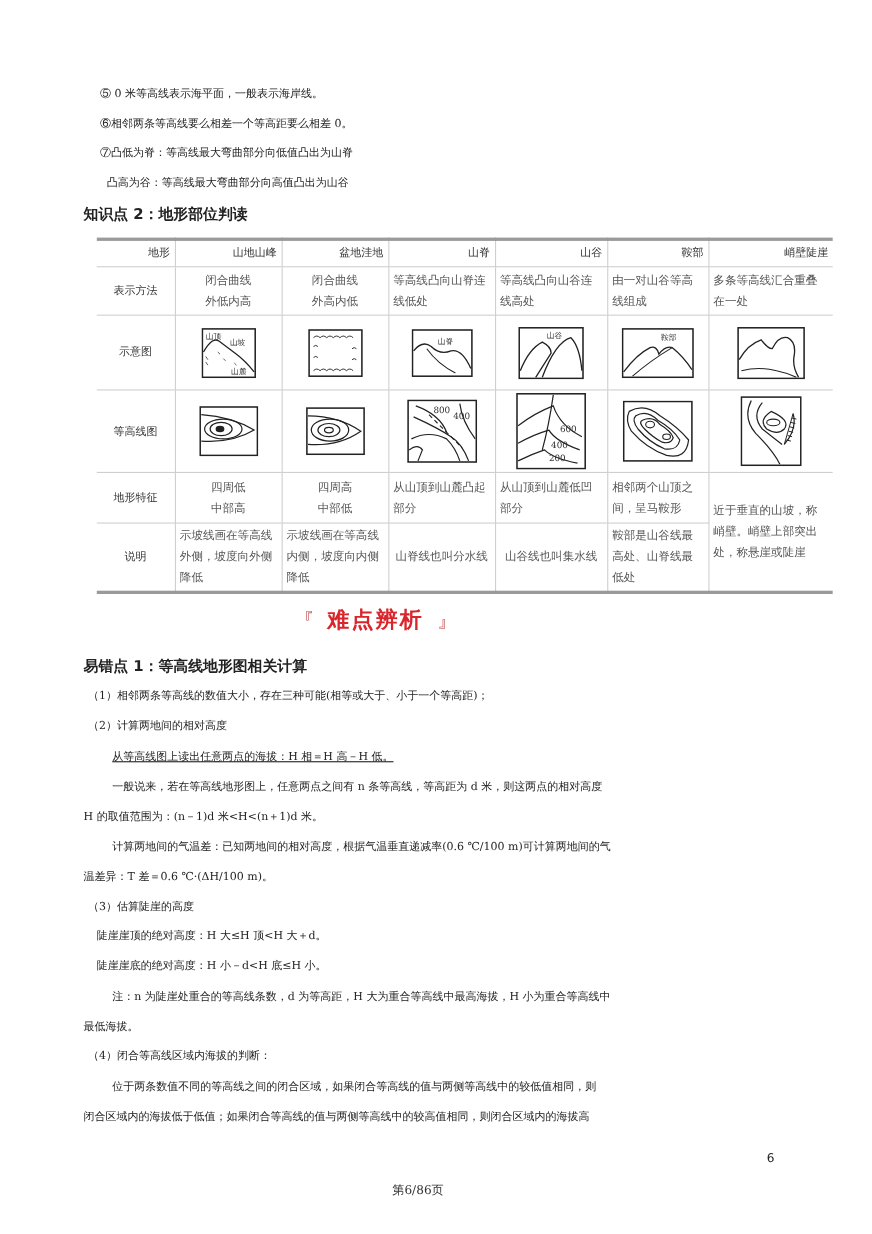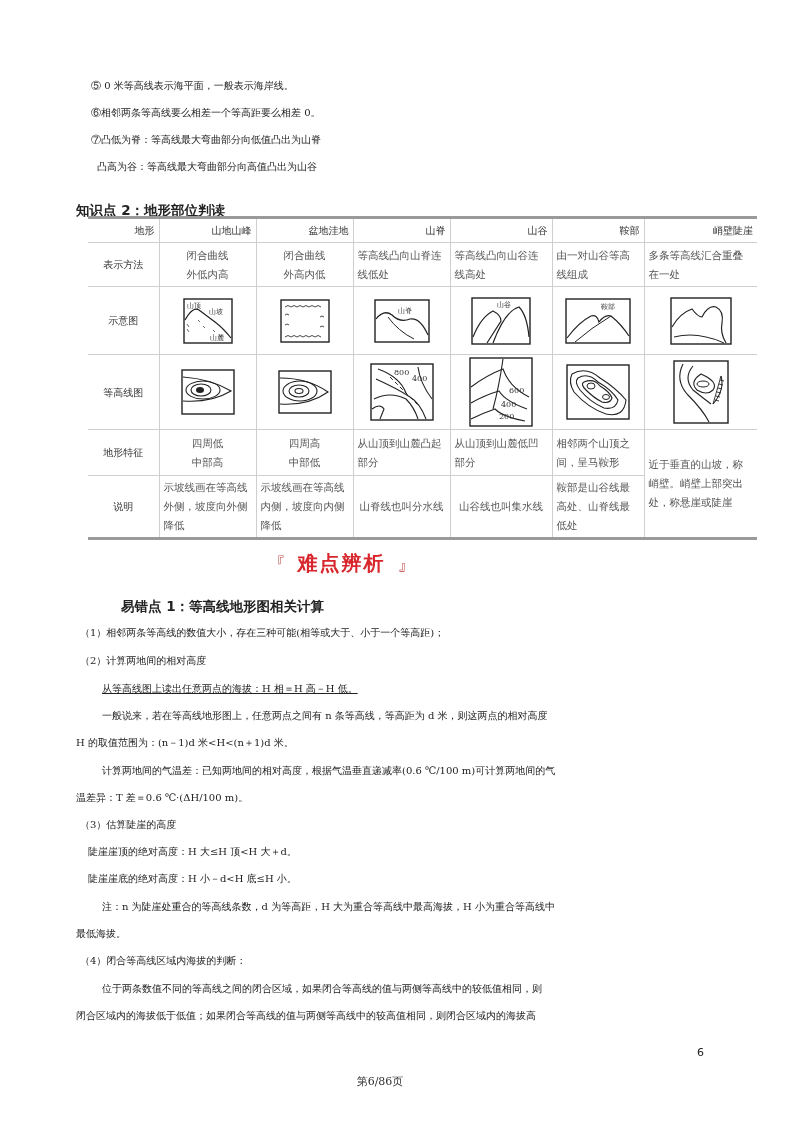--- a/index.html
+++ b/index.html
@@ -24,21 +24,21 @@
   .pgnum { position:absolute; left:697px; top:1046px; font-family:"DejaVu Sans","Liberation Sans",sans-serif; font-size:11px; color:#222; }
   .pgfoot { position:absolute; left:0; width:704px; top:1074px; text-align:center; font-size:11px; color:#333;margin-left:28px; }
 </style>
 </head>
 <body>
 
 <div class="line" style="left:91px;top:77px;">⑤ 0 米等高线表示海平面，一般表示海岸线。</div>
 <div class="line" style="left:91px;top:104px;">⑥相邻两条等高线要么相差一个等高距要么相差 0。</div>
 <div class="line" style="left:91px;top:131px;">⑦凸低为脊：等高线最大弯曲部分向低值凸出为山脊</div>
 <div class="line" style="left:97px;top:158px;">凸高为谷：等高线最大弯曲部分向高值凸出为山谷</div>
-<div class="line bold" style="left:76px;top:201px;">知识点 2：地形部位判读</div>
+<div class="line bold" style="left:76px;top:186px;">知识点 2：地形部位判读</div>
 
 <table class="geo">
   <colgroup>
     <col style="width:71px">
       <col style="width:97px">
       <col style="width:97px">
       <col style="width:97px">
       <col style="width:102px">
       <col style="width:92px">
       <col style="width:113px">
@@ -189,21 +189,21 @@
     <td class="c">山谷线也叫集水线</td>
     <td>鞍部是山谷线最高处、山脊线最低处</td>
   </tr>
 </tbody>
   </table>
 
 <div class="banner">
   <span class="br">『</span><span class="tx">难点辨析</span><span class="br">』</span>
 </div>
 
-<div class="line bold" style="left:76px;top:597px;margin-left:45px;">易错点 1：等高线地形图相关计算</div>
+<div class="line bold" style="left:76px;top:597px;">易错点 1：等高线地形图相关计算</div>
 <div class="line" style="left:80px;top:624px;">（1）相邻两条等高线的数值大小，存在三种可能(相等或大于、小于一个等高距)；</div>
 <div class="line" style="left:80px;top:652px;">（2）计算两地间的相对高度</div>
 <div class="line" style="left:102px;top:680px;text-decoration:underline;">从等高线图上读出任意两点的海拔：H 相＝H 高－H 低。</div>
 <div class="line" style="left:102px;top:707px;">一般说来，若在等高线地形图上，任意两点之间有 n 条等高线，等高距为 d 米，则这两点的相对高度</div>
 <div class="line" style="left:76px;top:734px;">H 的取值范围为：(n－1)d 米&lt;H&lt;(n＋1)d 米。</div>
 <div class="line" style="left:102px;top:762px;">计算两地间的气温差：已知两地间的相对高度，根据气温垂直递减率(0.6 ℃/100 m)可计算两地间的气</div>
 <div class="line" style="left:76px;top:789px;">温差异：T 差＝0.6 ℃·(ΔH/100 m)。</div>
 <div class="line" style="left:80px;top:816px;">（3）估算陡崖的高度</div>
 <div class="line" style="left:88px;top:843px;">陡崖崖顶的绝对高度：H 大≤H 顶&lt;H 大＋d。</div>
 <div class="line" style="left:88px;top:870px;">陡崖崖底的绝对高度：H 小－d&lt;H 底≤H 小。</div>

